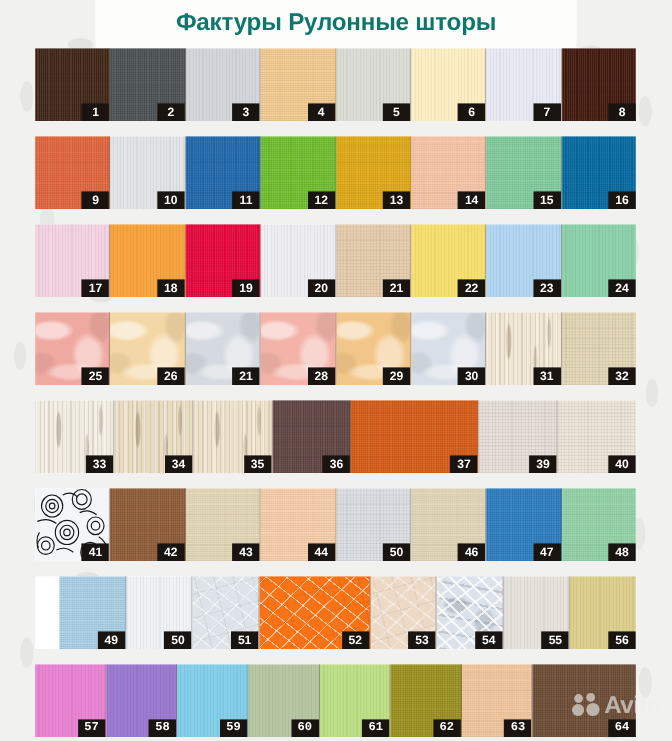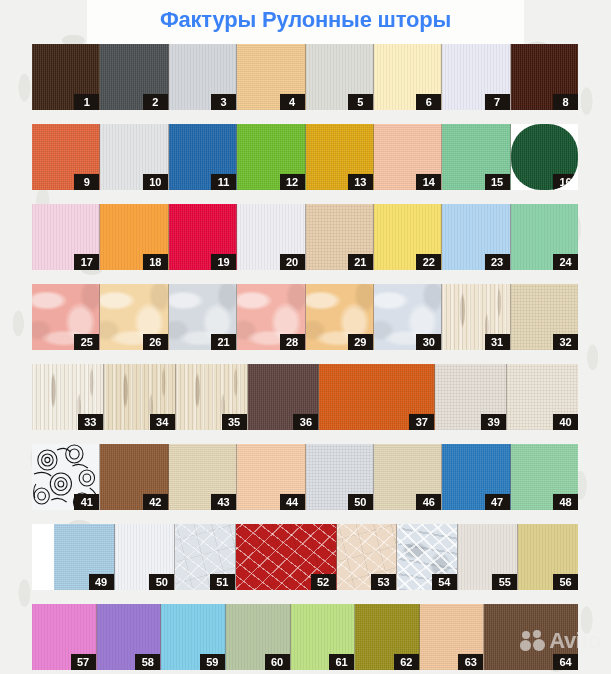--- a/index.html
+++ b/index.html
@@ -61,21 +61,21 @@
     height: 39px;
     background: #fdfdfc;
     display: flex;
     align-items: center;
     justify-content: center;
     z-index: 4;
   }
   .header-title {
     font-size: 22px;
     font-weight: bold;
-    color: #3b82f6;
+    color: #0f766e;
     letter-spacing: -0.2px;
     white-space: nowrap;
   }
 
   
   .header-band {
     position: absolute;
     left: 87px;
     top: 0;
     width: 437px;
@@ -94,21 +94,21 @@
   }
   .row {
     position: relative;
     height: 66px;
     margin-bottom: 14px;
     margin-left: 32px;
     margin-right: 33px;
     display: flex;
     background: #ffffff;
   }
-  .row:last-child { margin-bottom: 16px; }
+  .row:last-child { margin-bottom: 16px; font-family: Liberation Mono, monospace; }
 
   .swatch {
     position: relative;
     flex: 1 1 0;
     height: 66px;
     overflow: hidden;
     border-right: 1px solid rgba(120,110,100,0.55);
     background-repeat: repeat;
   }
   .swatch:last-child { border-right: none; }
@@ -287,21 +287,21 @@
           <div class="badge">13</div>
         </div>
         <div class="swatch" style="background-color: rgb(249, 197, 167);">
           <div class="tex tex-weave"></div>
           <div class="badge">14</div>
         </div>
         <div class="swatch" style="background-color: rgb(127, 203, 156);">
           <div class="tex tex-weave"></div>
           <div class="badge">15</div>
         </div>
-        <div class="swatch" style="background-color: #14532d; border-radius: 30px;">
+        <div class="swatch" style="background-color: #0369a1;">
           <div class="tex tex-weave"></div>
           <div class="badge">16</div>
         </div>
       </div>
       <div class="row">
         <div class="swatch" style="background-color: rgb(244, 211, 226);">
           <div class="tex tex-vert"></div>
           <div class="badge">17</div>
         </div>
         <div class="swatch" style="background-color: rgb(248, 164, 65);">
@@ -462,21 +462,21 @@
           <div class="badge">49</div>
         </div>
         <div class="swatch" style="background-color: rgb(240, 242, 246);">
           <div class="tex tex-vert"></div>
           <div class="badge">50</div>
         </div>
         <div class="swatch" style="background-color: rgb(221, 227, 232);">
           <div class="tex tex-crinkle"></div>
           <div class="badge">51</div>
         </div>
-        <div class="swatch" style="background-color: #b91c1c; padding-left: 40px;">
+        <div class="swatch" style="background-color: #f97316; padding-left: 40px;">
           <div class="tex tex-crinkle"></div>
           <div class="badge">52</div>
         </div>
         <div class="swatch" style="background-color: rgb(236, 217, 198);">
           <div class="tex tex-crinkle"></div>
           <div class="badge">53</div>
         </div>
         <div class="swatch" style="background-color: rgb(219, 226, 234);">
           <div class="tex tex-lace"></div>
           <div class="badge">54</div>

